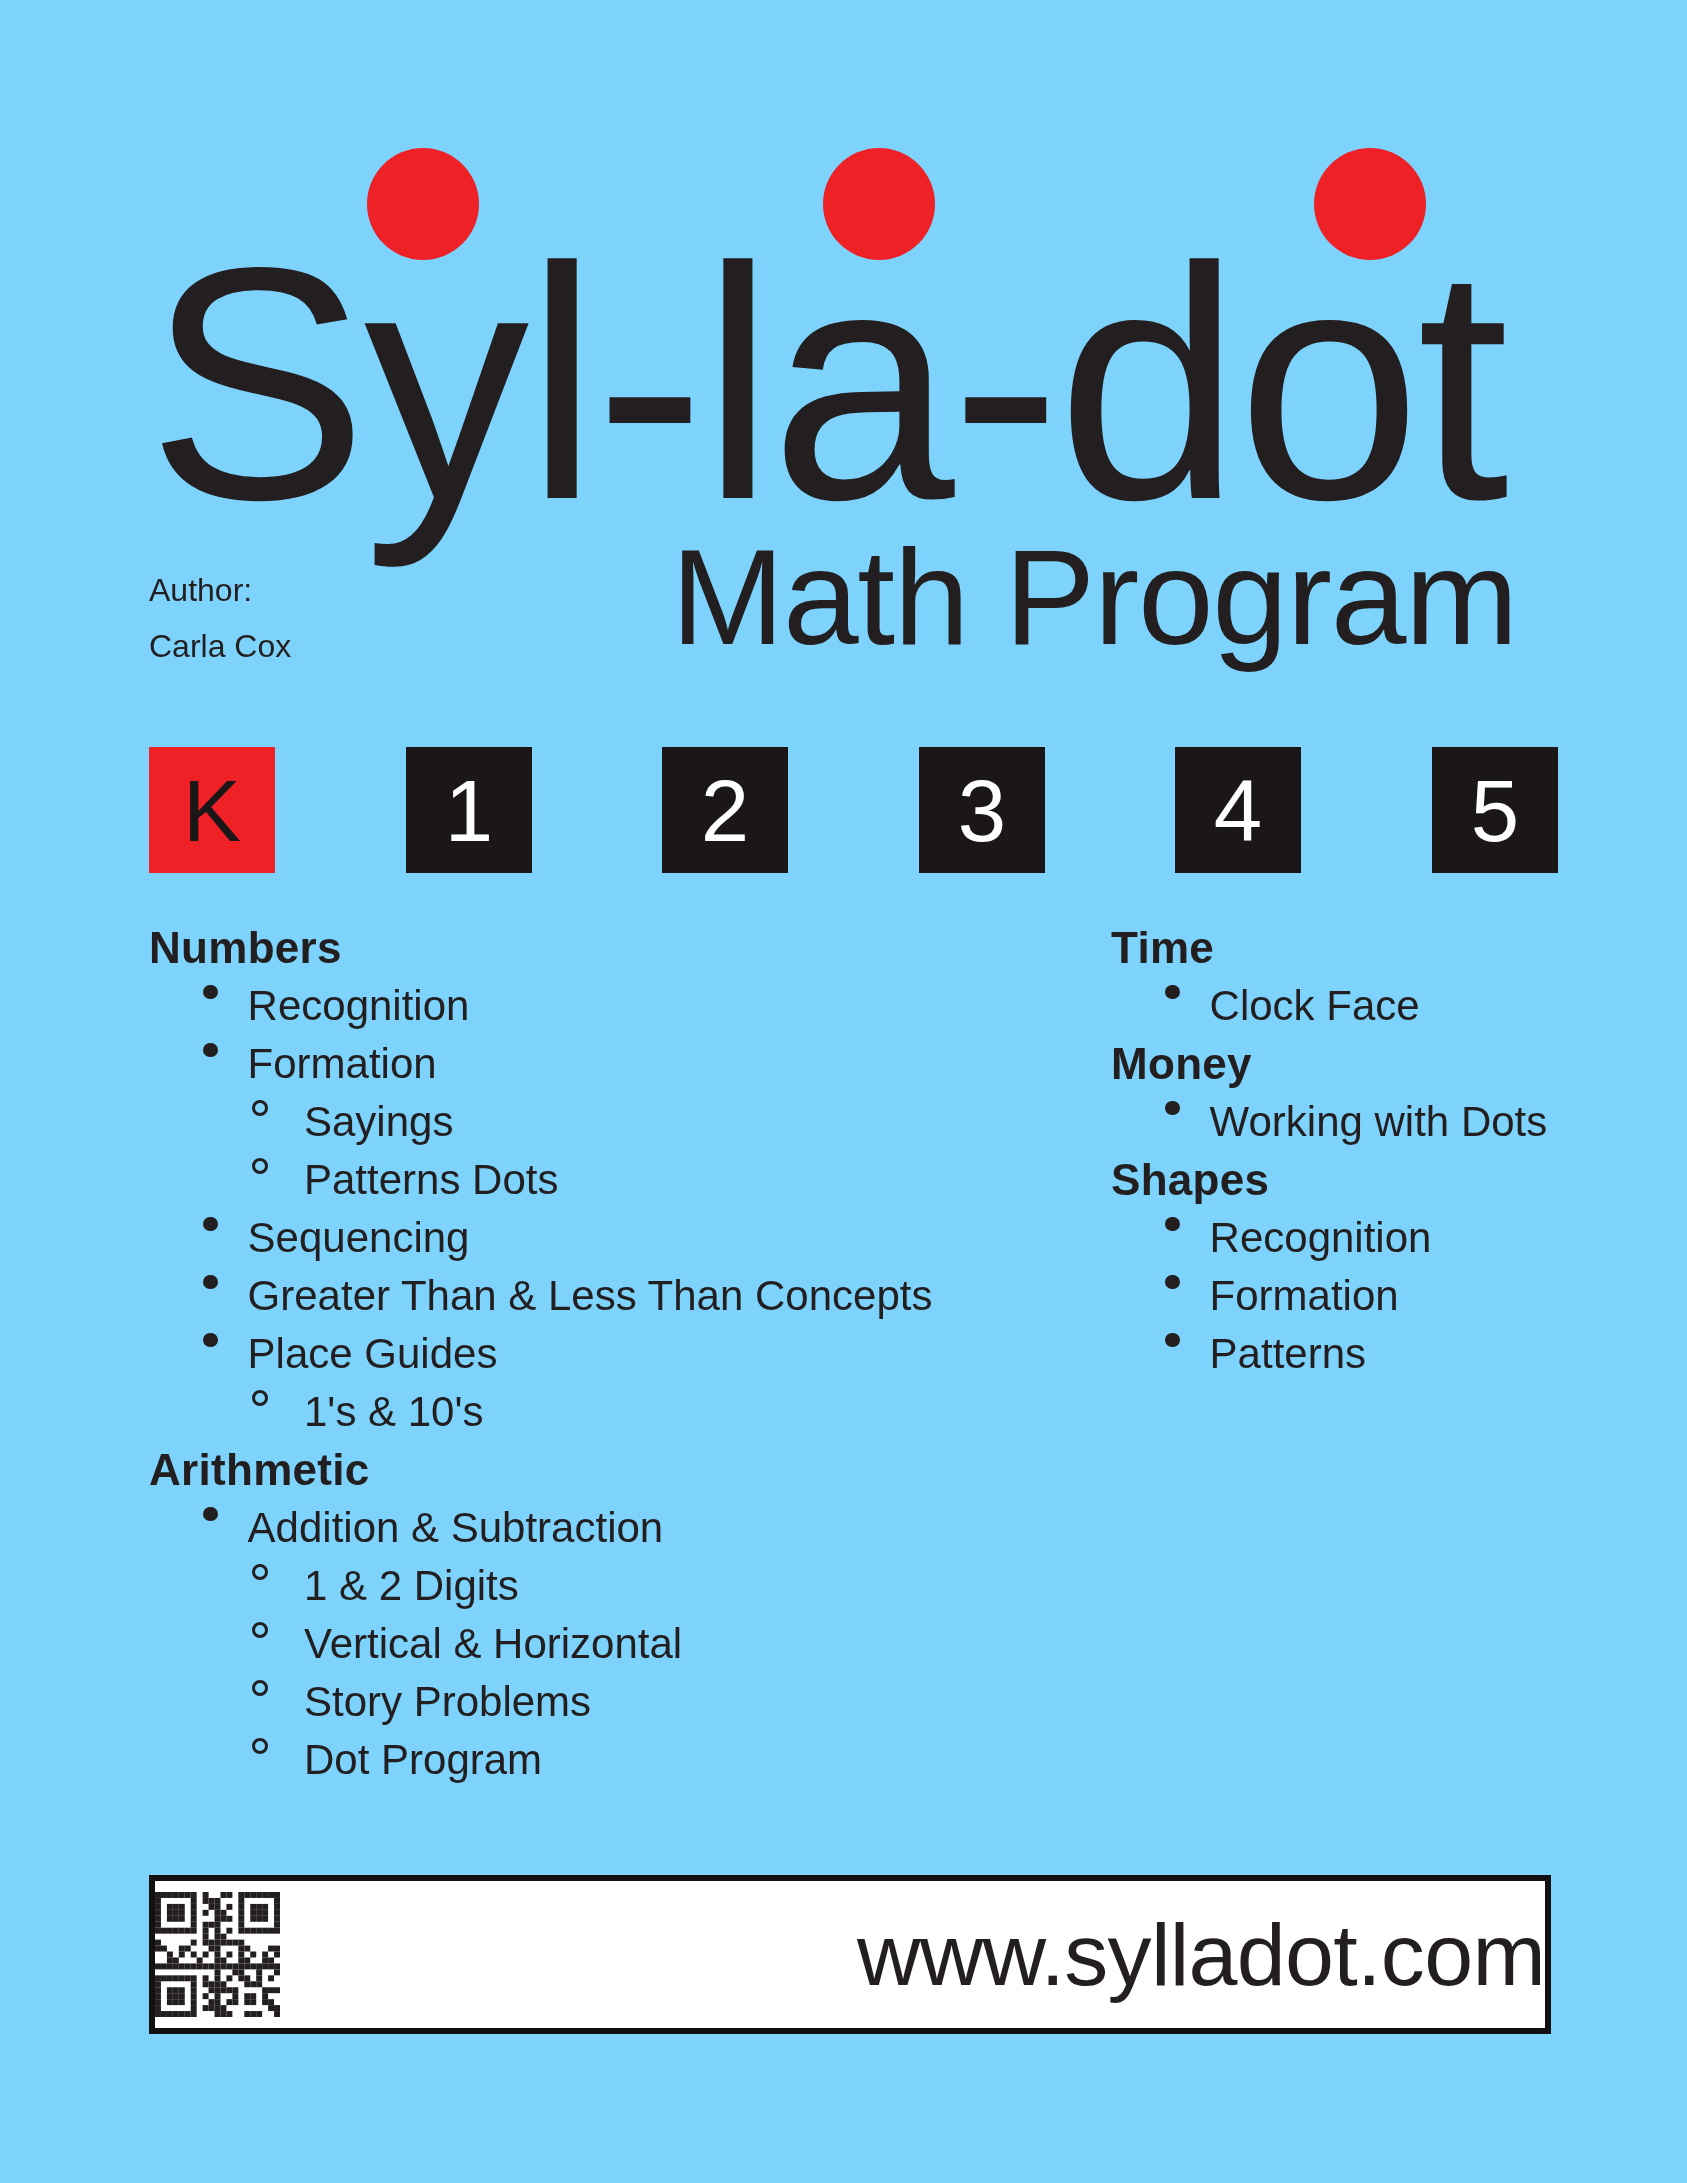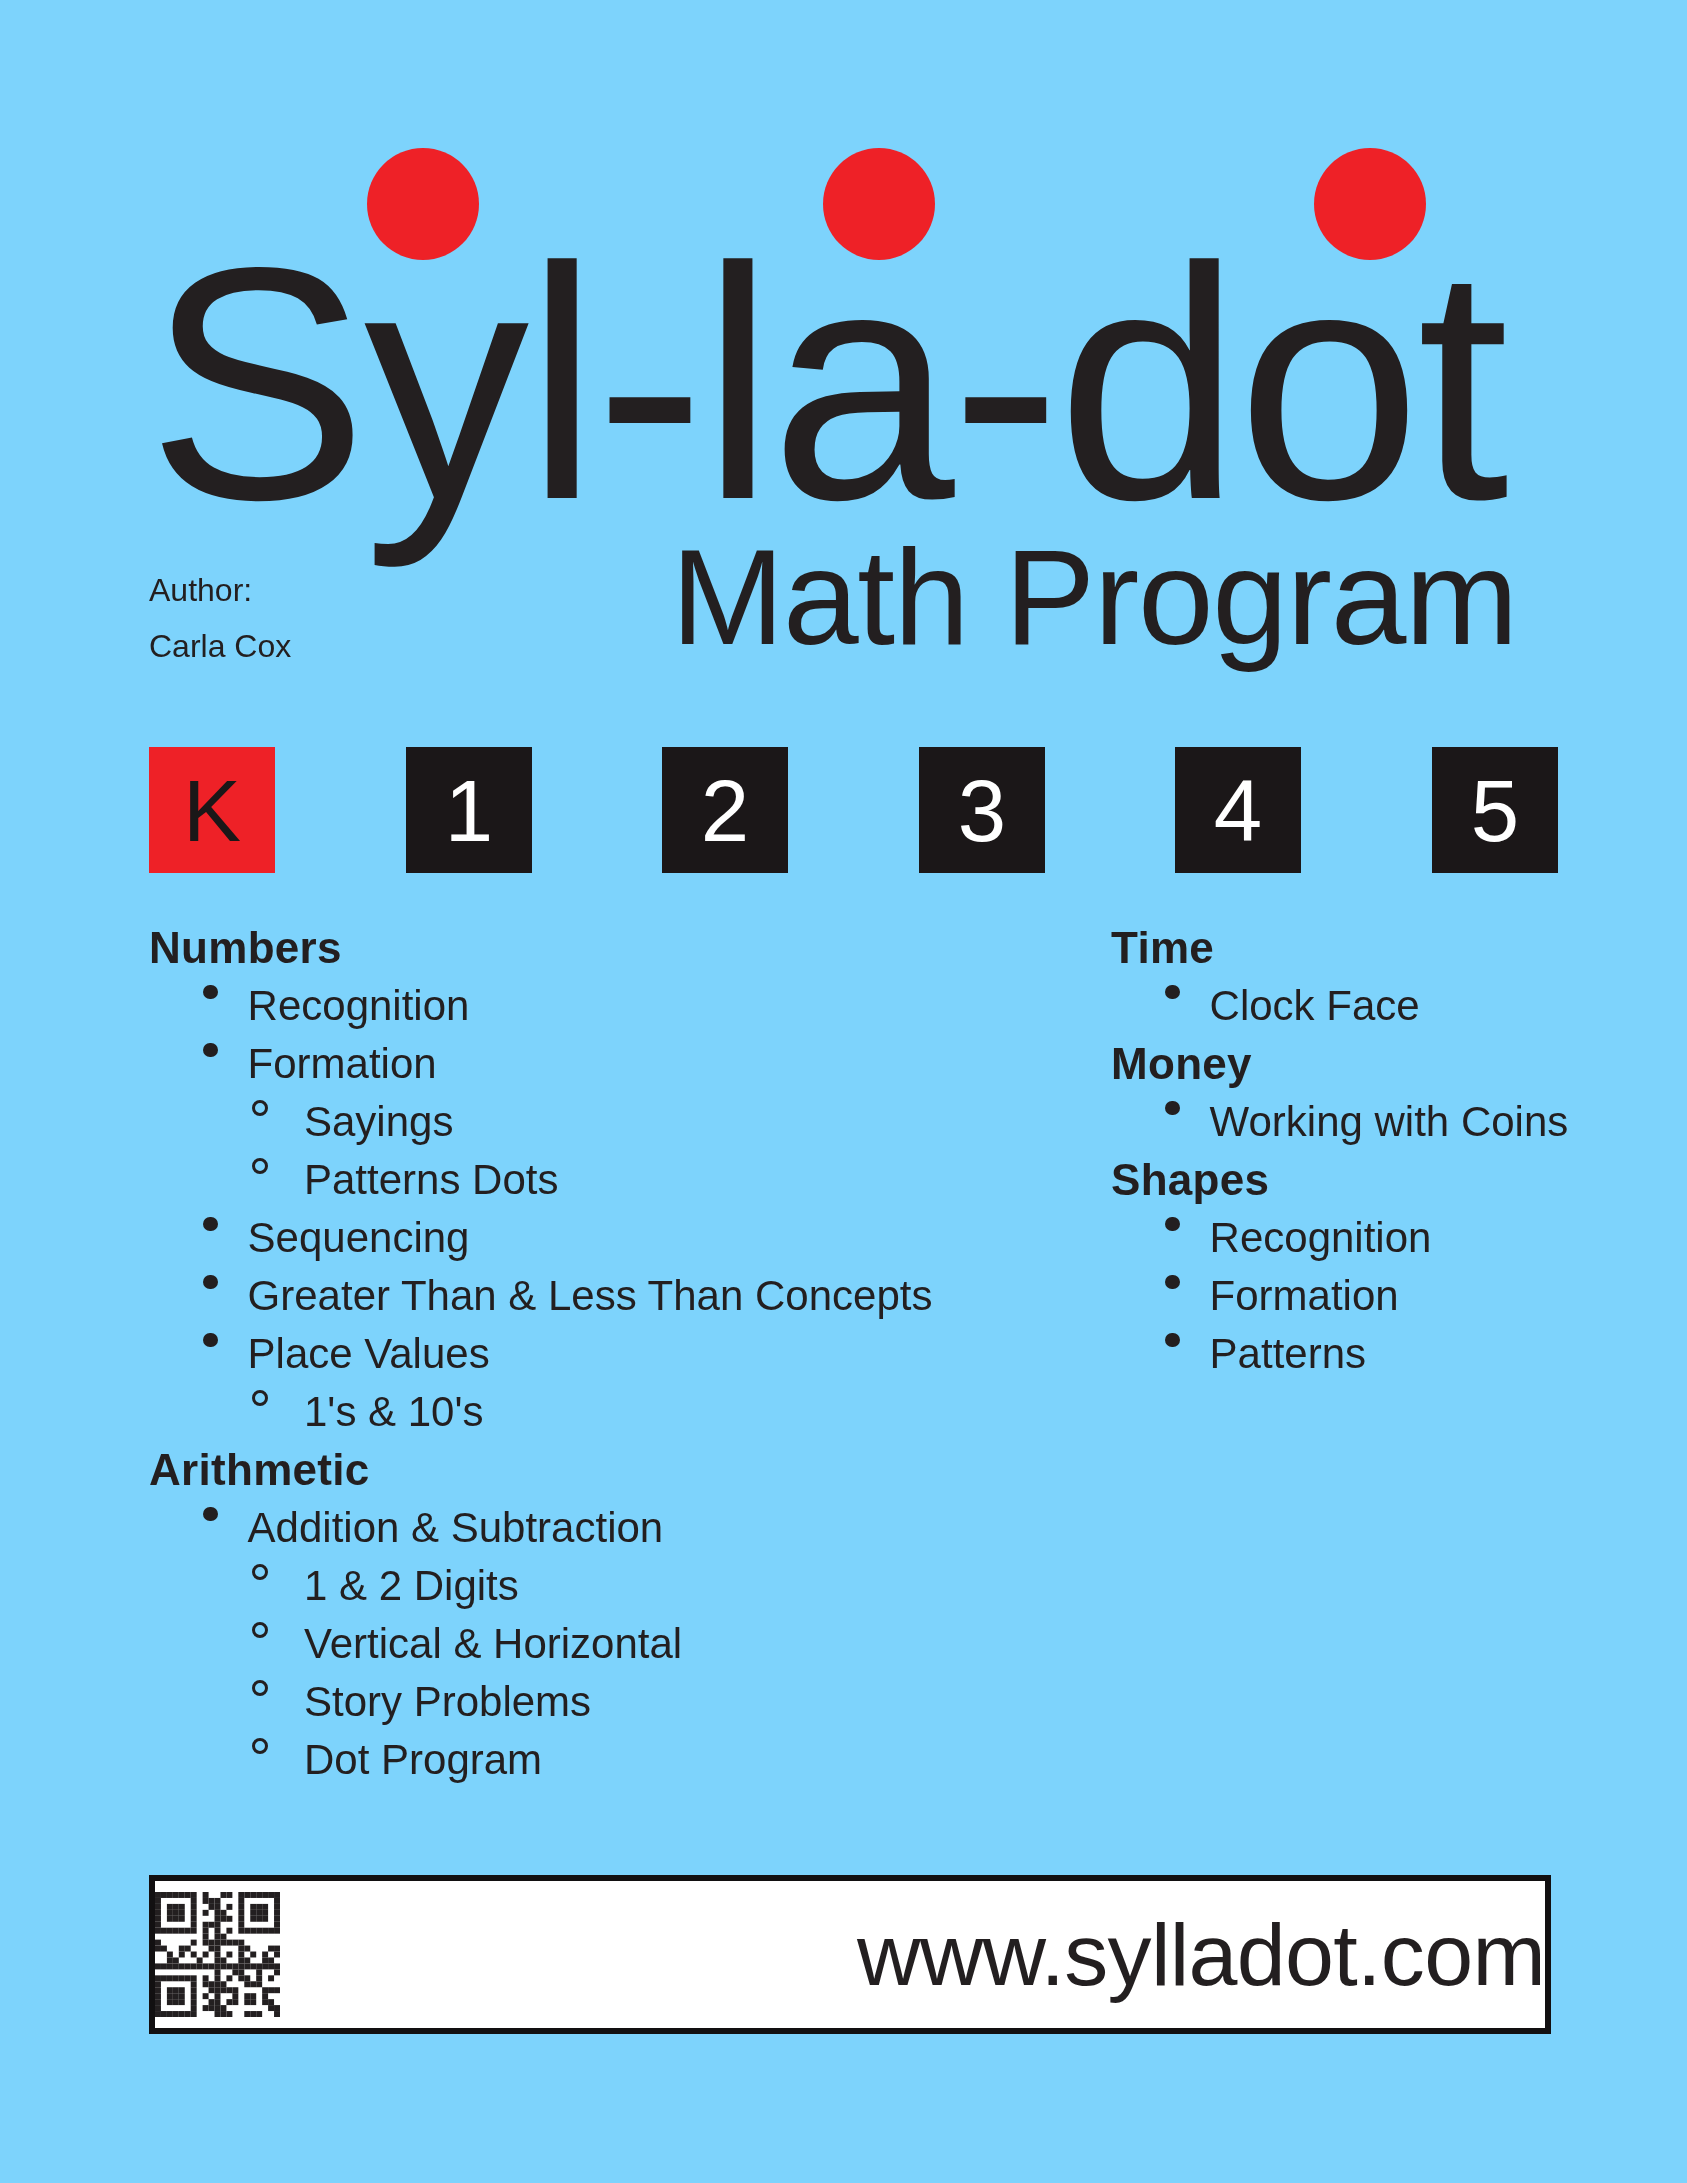--- a/index.html
+++ b/index.html
@@ -116,21 +116,21 @@
     <div class="row i1">
         <span class="b1"></span>
         <span class="txt">Sequencing</span>
       </div>
     <div class="row i1">
         <span class="b1"></span>
         <span class="txt">Greater Than &amp; Less Than Concepts</span>
       </div>
     <div class="row i1">
         <span class="b1"></span>
-        <span class="txt">Place Values</span>
+        <span class="txt">Place Guides</span>
       </div>
     <div class="row i2">
         <span class="b2"></span>
         <span class="txt">1's &amp; 10's</span>
       </div>
     <div class="row h">
         <span class="txt">Arithmetic</span>
       </div>
     <div class="row i1">
         <span class="b1"></span>
@@ -160,21 +160,21 @@
       </div>
     <div class="row i1">
         <span class="b1"></span>
         <span class="txt">Clock Face</span>
       </div>
     <div class="row h">
         <span class="txt">Money</span>
       </div>
     <div class="row i1">
         <span class="b1"></span>
-        <span class="txt">Working with Coins</span>
+        <span class="txt">Working with Dots</span>
       </div>
     <div class="row h">
         <span class="txt">Shapes</span>
       </div>
     <div class="row i1">
         <span class="b1"></span>
         <span class="txt">Recognition</span>
       </div>
     <div class="row i1">
         <span class="b1"></span>

